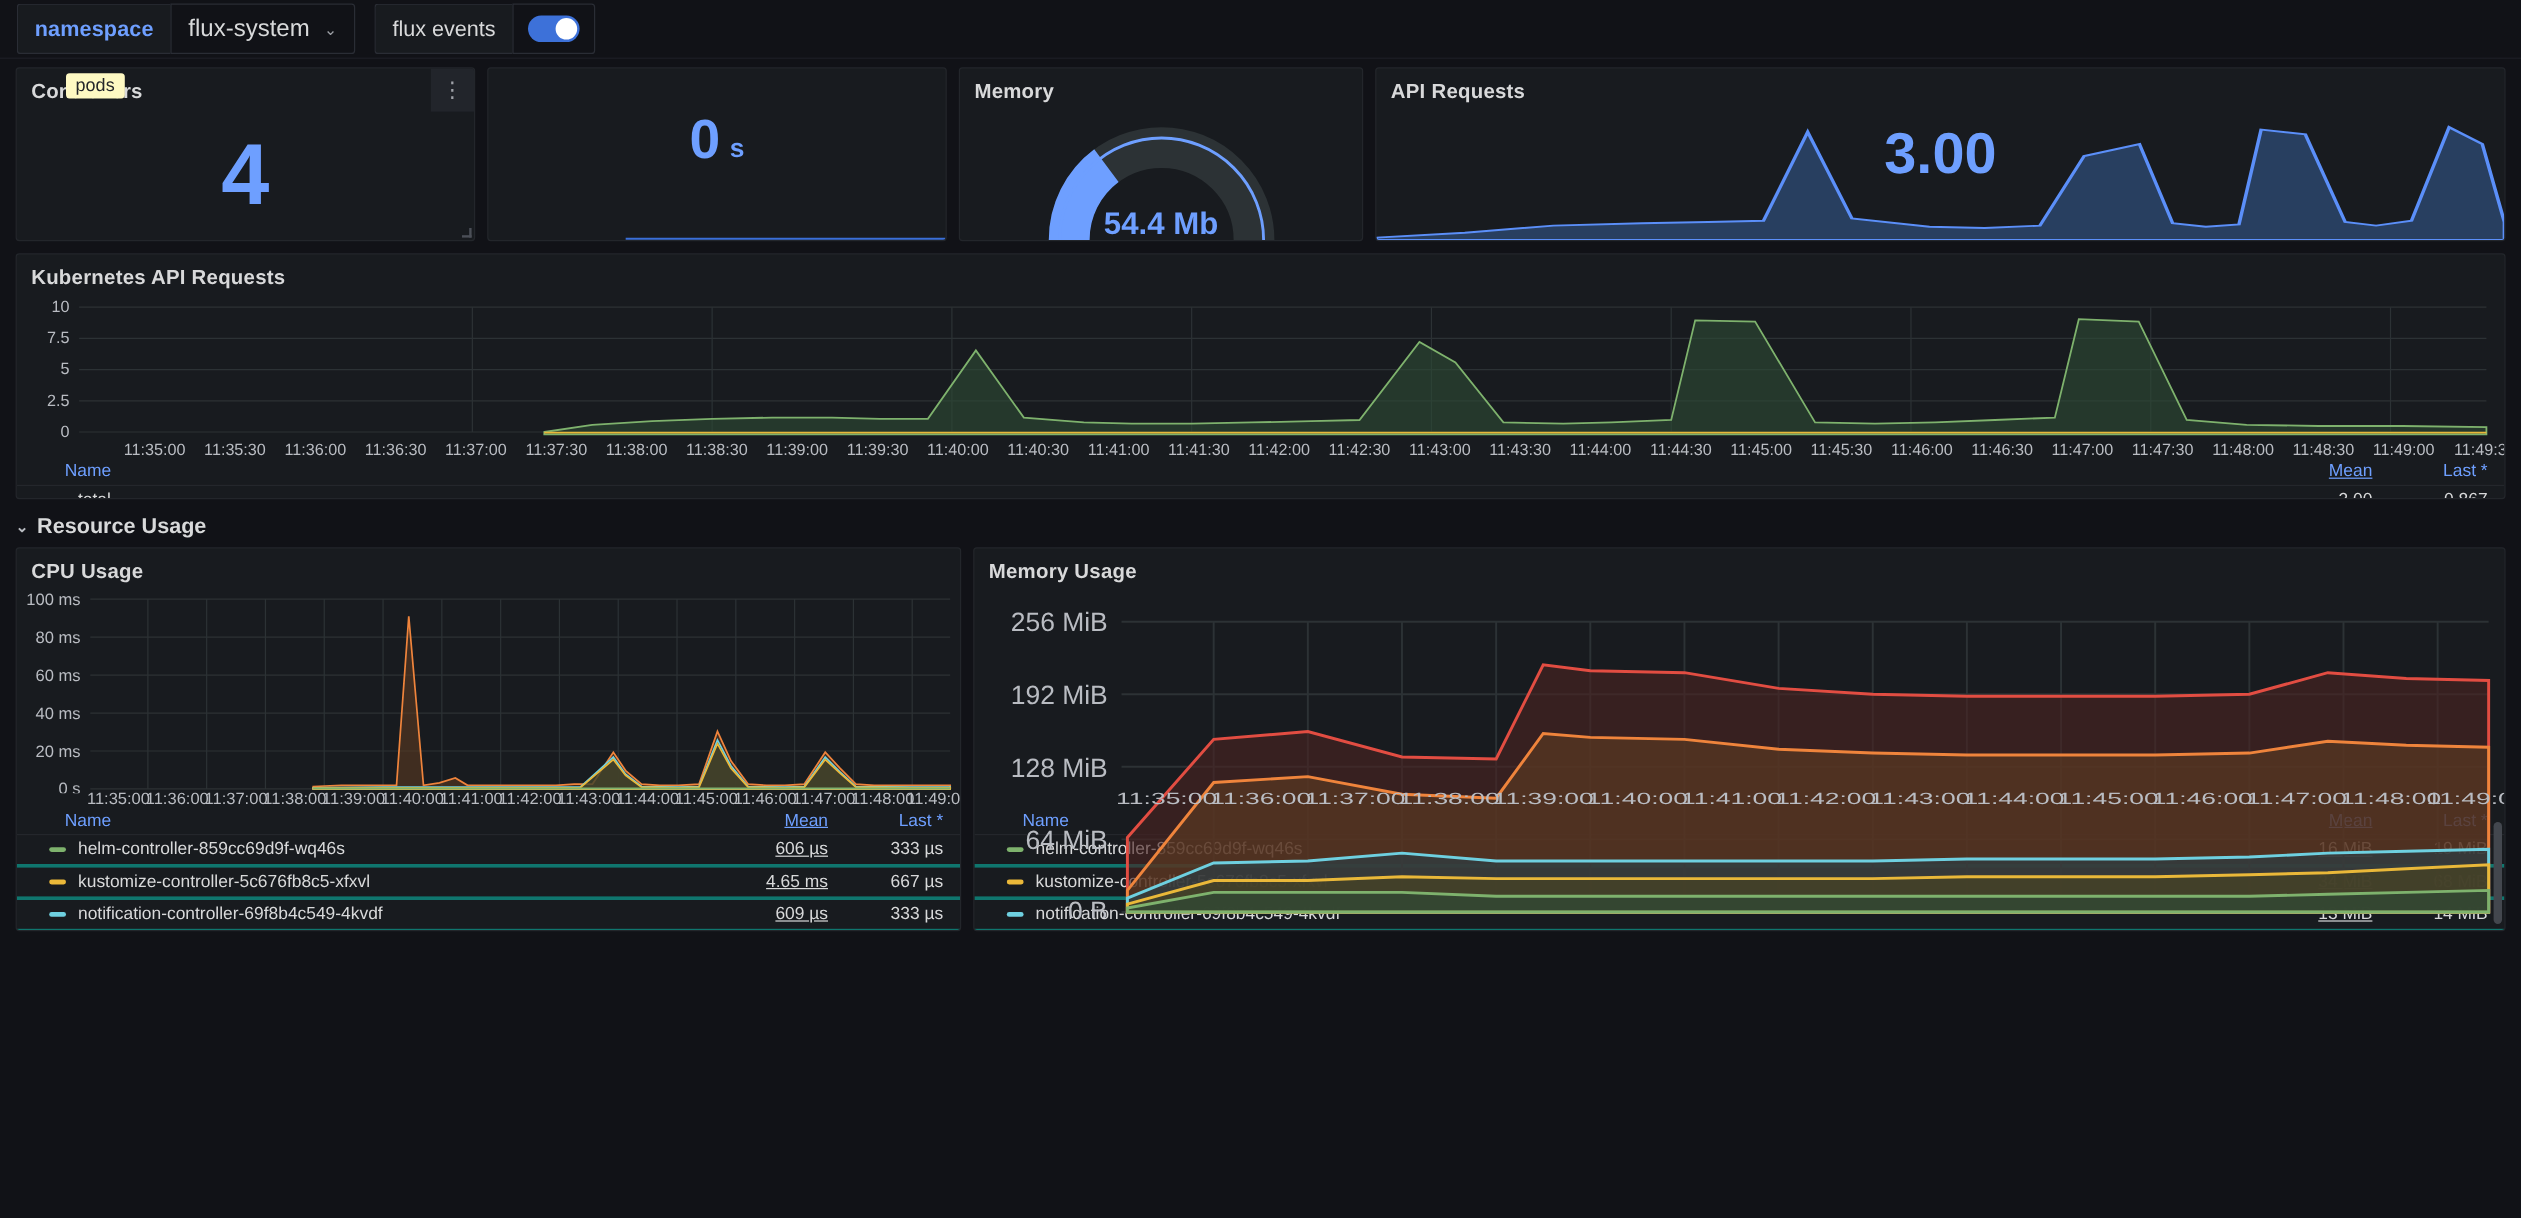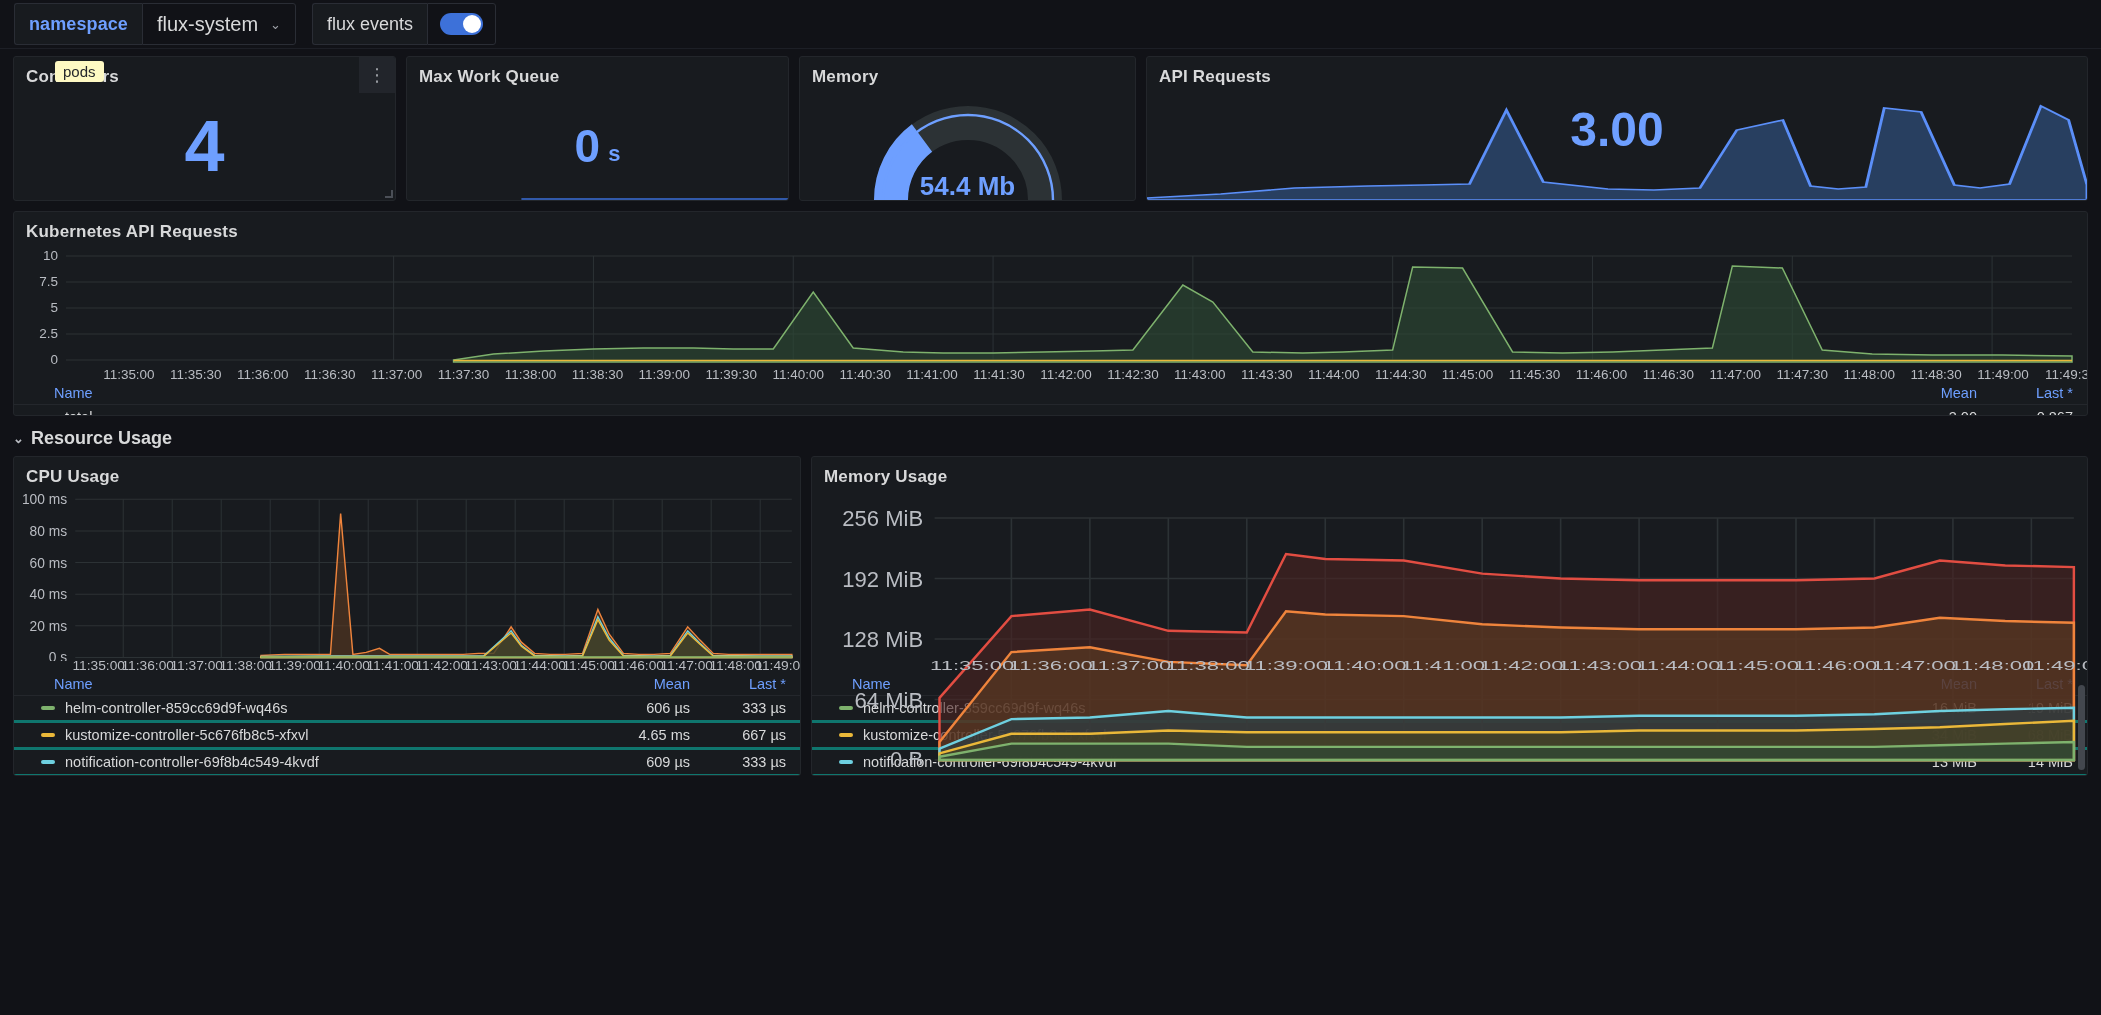--- a/index.html
+++ b/index.html
@@ -105,21 +105,21 @@
   .legend-head{
     display:flex; padding:2px 0 3px 0; border-bottom:1px solid #24272c;
     color:#6e9fff;
   }
   .legend-row{
     display:flex; align-items:center; padding:4px 0;
     border-bottom:3px solid #0f766e;
   }
   .lg-name{ flex:1; display:flex; align-items:center; gap:10px; padding-left:27px;}
   .lg-head-name{ flex:1; padding-left:40px; }
-  .lg-val{ width:110px; text-align:right; }
+  .lg-val{ width:110px; text-align:right;text-decoration:underline; }
   .lg-val-last{ width:110px; text-align:right; padding-right:14px;}
   .swatch{ width:14px; height:4px; border-radius:2px; flex:0 0 14px; }
 
   .section-head{
     margin:12px 0 0 13px; display:flex; align-items:center; gap:7px;
     font-size:18px; font-weight:bold; color:#d8d9da;
   }
   .section-chev{ font-size:13px; color:#b9bcc2; }
 
   .row3{ margin-top:7px; height:320px; }
@@ -159,21 +159,20 @@
     <div class="panel-title">Controllers</div>
     <div class="tooltip">pods</div>
     <div class="menu-dots">⋮</div>
     <div class="stat-big" style="height:calc(100% - 26px)">
       <span class="stat-num" style="font-size:72px">4</span>
     </div>
     <div class="resize-handle"></div>
   </div>
 
   <div class="panel p-maxq sparkpanel">
-    <div class="panel-title">Max Work Queue</div>
     <div class="stat-big" style="height:calc(100% - 26px)">
       <span class="stat-num" style="font-size:46px">0</span>
       <span style="color:#6e9fff;font-size:22px;font-weight:bold;margin-left:8px;margin-top:16px;">s</span>
     </div>
     <div class="spark" style="height:6px;bottom:0">
       <svg viewBox="0 0 383 6" preserveAspectRatio="none">
           <path d="M115,5 L383,5" stroke="#3a6fd8" stroke-width="1.6" fill="none"></path>
         </svg>
     </div>
   </div>

